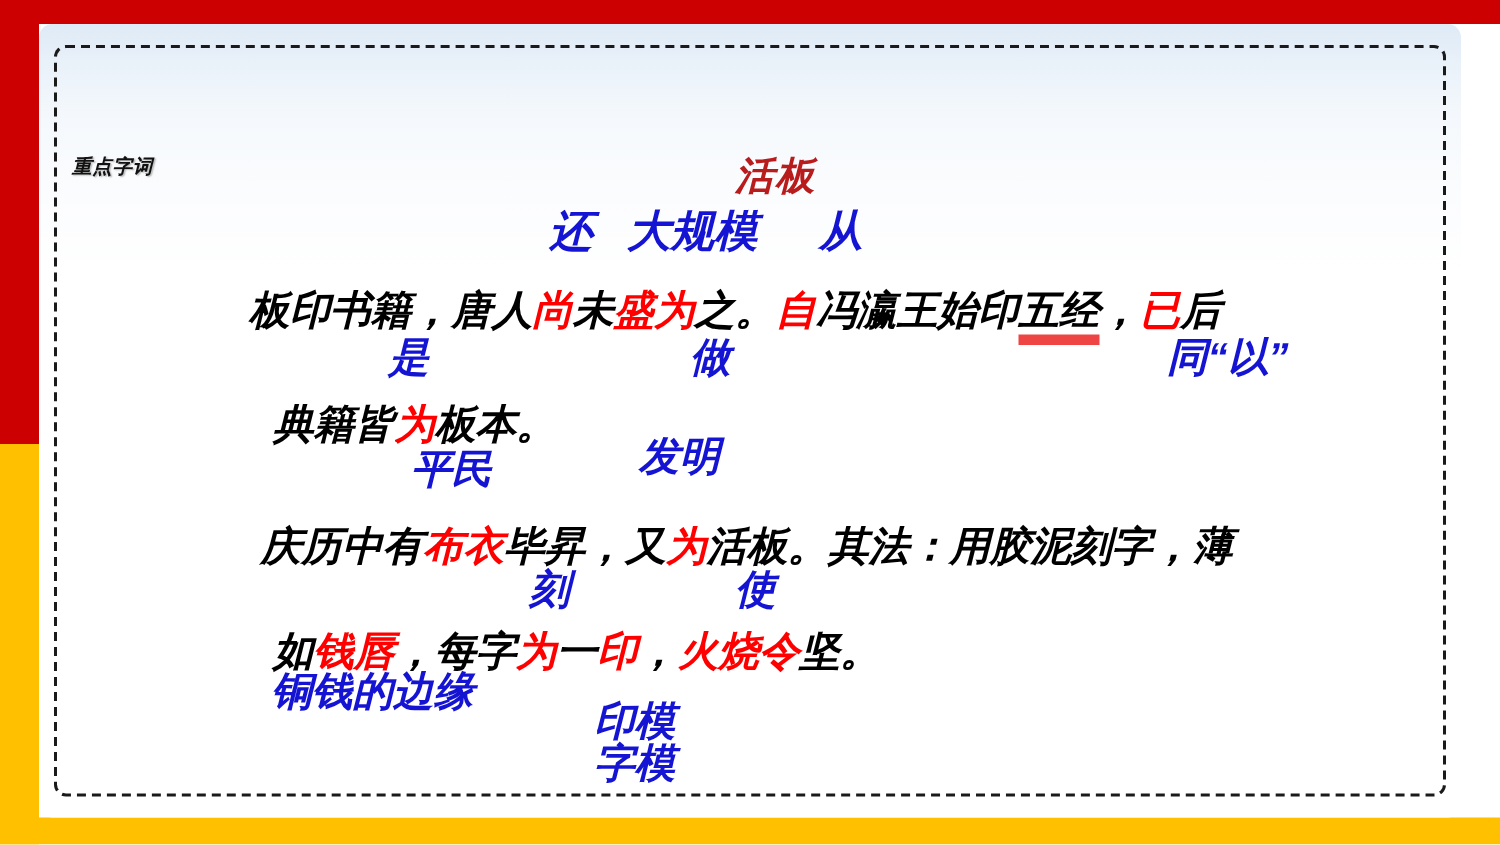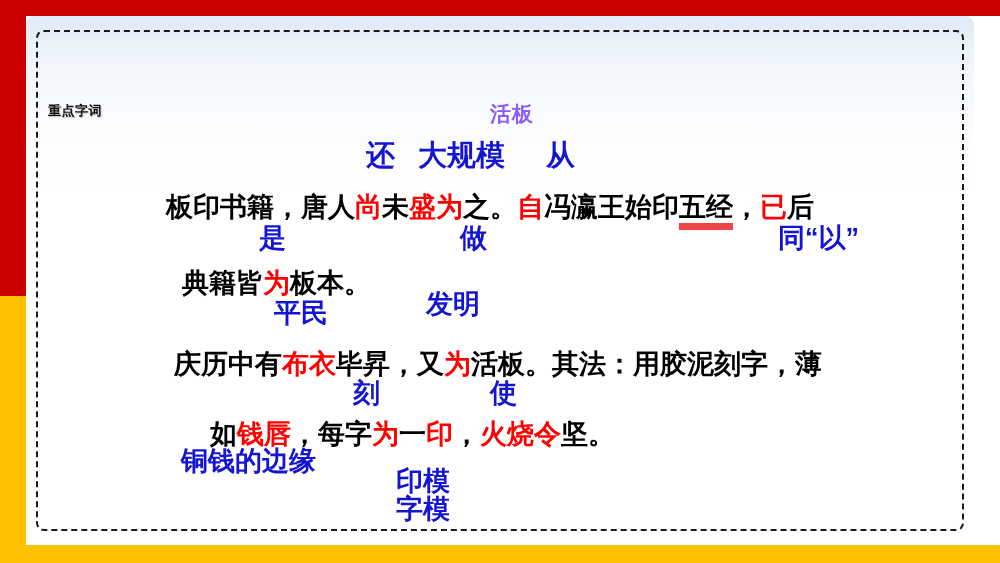--- a/index.html
+++ b/index.html
@@ -1,15 +1,15 @@
 <!DOCTYPE html>
 <html><head>
 <meta charset="utf-8">
 <style>
-  * { box-sizing: border-box; margin: 0; padding: 0; }
+  * { box-sizing: border-box; margin: 0; padding: 0; font-style: italic; }
 
   html, body {
     width: 1000px;
     height: 563px;
     overflow: hidden;
   }
 
   body {
     font-family: "Liberation Sans", "DejaVu Sans", sans-serif;
     background: #ffffff;
@@ -100,23 +100,23 @@
     font-weight: bold;
     color: #000000;
     letter-spacing: 0px;
     line-height: 1;
   }
   .body-line .hl { color: #FF0000; }
   .body-line .ul { border-bottom: 7px solid #ef4444; padding-bottom: 1px; }
 
   
   .doc-title {
-    font-size: 21px;
+    font-size: 26px;
     font-weight: bold;
-    color: #8b5cf6;
+    color: #b91c1c;
     letter-spacing: 1px;
   }
 
   
   .anno {
     color: #1414D2;
     font-weight: bold;
     font-size: 27px;
     line-height: 1.02;
     letter-spacing: 0px;
@@ -163,21 +163,21 @@
     <div class="abs anno" style="left:248px; top:284px;">平民</div>
     <div class="abs anno" style="left:400px; top:275px;">发明</div>
 
     <div class="abs body-line" style="left:148px; top:335px;">
       <span>庆历中有</span><span class="hl">布衣</span><span>毕昇，又</span><span class="hl">为</span><span>活板。其法：用胶泥刻字，薄</span>
     </div>
 
     <div class="abs anno" style="left:327px; top:364px;">刻</div>
     <div class="abs anno" style="left:464px; top:364px;">使</div>
 
-    <div class="abs body-line" style="left:156px; top:405px;margin-left:28px;">
+    <div class="abs body-line" style="left:156px; top:405px;">
       <span>如</span><span class="hl">钱唇</span><span>，每字</span><span class="hl">为</span><span>一</span><span class="hl">印</span><span>，</span><span class="hl">火烧令</span><span>坚。</span>
     </div>
 
     <div class="abs anno" style="left:155px; top:432px;">铜钱的边缘</div>
 
     <div class="abs anno two" style="left:370px; top:432px;">
       <div>印模</div>
       <div>字模</div>
     </div>
 

